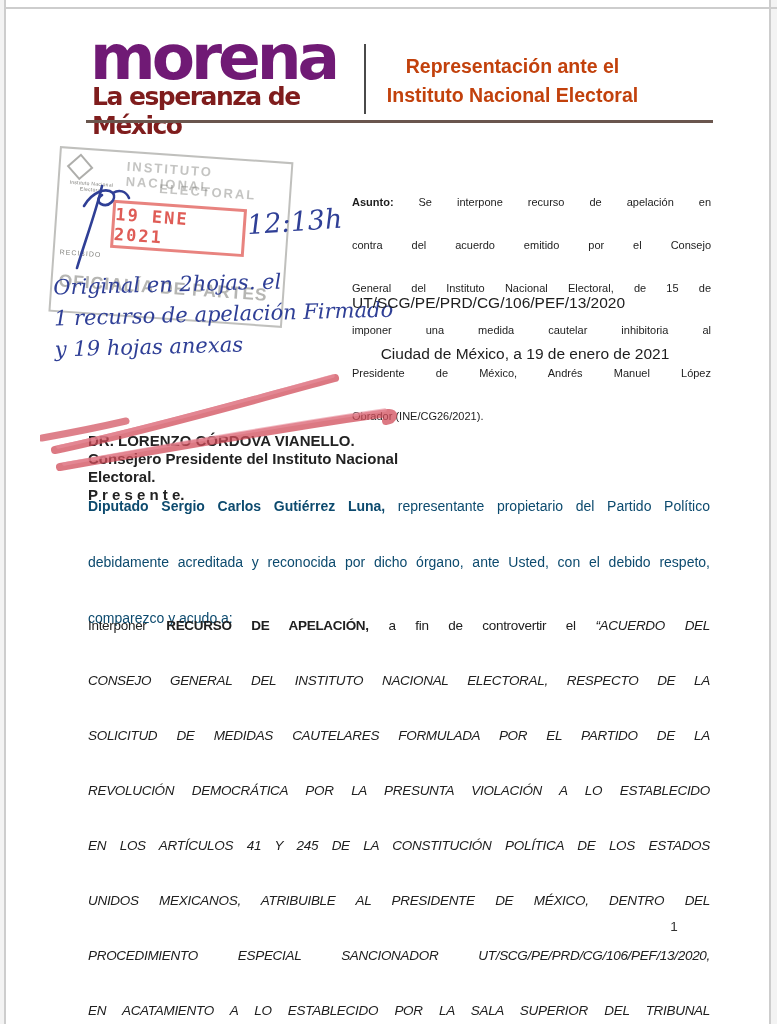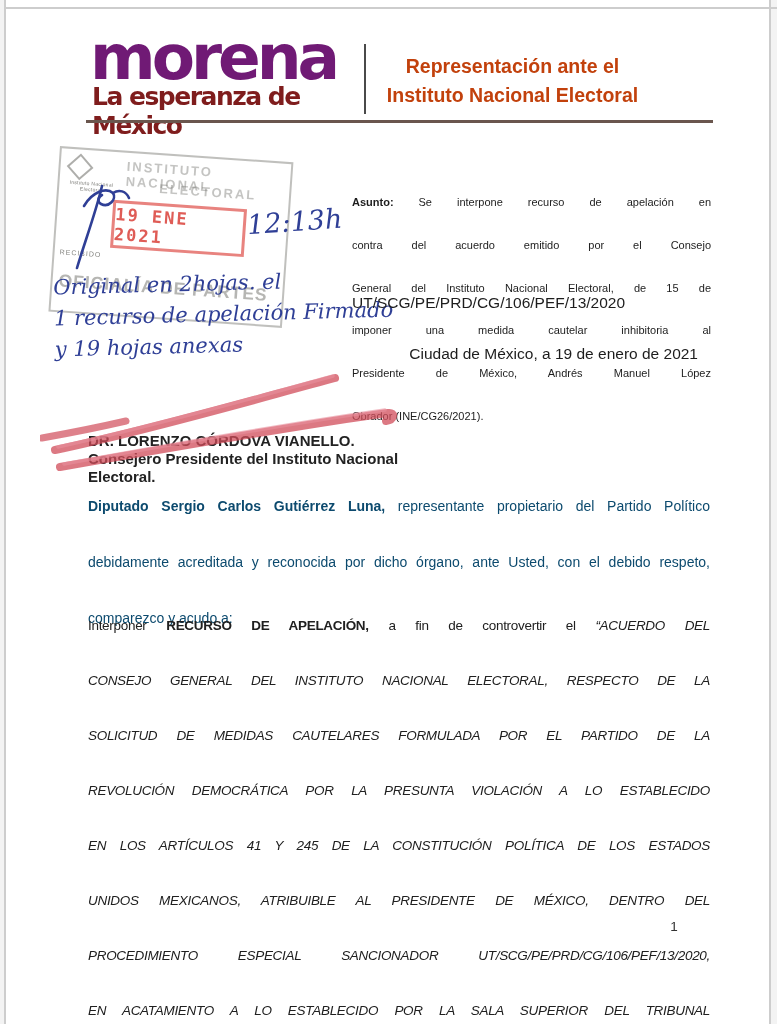--- a/index.html
+++ b/index.html
@@ -54,21 +54,21 @@
   .hand{font-family:"DejaVu Serif",serif;font-style:italic;color:#2f3f96;}
   .hw-time{position:absolute;left:247px;top:206px;font-size:27px;transform:rotate(-4deg);}
   .hw-notes{position:absolute;left:54px;top:268px;transform:rotate(-1.5deg);font-size:21px;line-height:31px;white-space:nowrap;}
   .sig-svg{position:absolute;left:72px;top:182px;}
   
   .jline{text-align:justify;}
   .jline::after{content:"";display:inline-block;width:100%;}
   .subject{position:absolute;left:352px;top:152px;width:359px;font-size:11px;line-height:21.4px;margin-top:40px;}
   .expediente{position:absolute;left:352px;top:293px;width:359px;font-size:15.5px;line-height:20px;}
   .expediente .lbl{font-weight:bold;font-size:16px;}
-  .dateline{position:absolute;left:352px;top:345px;width:346px;text-align:right;font-size:15.5px;}
+  .dateline{position:absolute;left:352px;top:345px;width:346px;text-align:center;font-size:15.5px;}
   .addressee{position:absolute;left:88px;top:390px;width:360px;font-weight:bold;font-size:15px;line-height:18px;color:#222;margin-top:42px;}
   .strikes{position:absolute;left:40px;top:368px;}
   .para1{position:absolute;left:88px;top:492px;width:622px;font-size:14px;line-height:28px;color:#0c4a6e;}
   .para2{
     position:absolute;left:88px;top:612px;width:622px;
     font-size:13.5px;letter-spacing:-0.3px;line-height:27.5px;color:#202020;
   }
   .it{font-style:italic;}
   .b{font-weight:bold;}
   .pagenum{position:absolute;left:663px;top:919px;width:22px;text-align:center;font-size:13.5px;color:#333;}
@@ -129,20 +129,21 @@
 <div class="expediente">
   <div>UT/SCG/PE/PRD/CG/106/PEF/13/2020</div>
 </div>
 
 <div class="dateline">Ciudad de México, a 19 de enero de 2021</div>
 
 <div class="addressee">
   <div>DR. LORENZO CÓRDOVA VIANELLO.</div>
   <div>Consejero Presidente del Instituto Nacional</div>
   <div>Electoral.</div>
+  <div>P r e s e n t e.</div>
 </div>
 
 <svg class="strikes" width="420" height="115" viewBox="0 0 420 115">
   <g fill="none" stroke-linecap="round">
     <path d="M 15,82 C 110,62 220,30 295,10" stroke="#d04c5a" stroke-width="8" opacity="0.75"></path>
     <path d="M 18,79 C 115,58 225,27 293,8" stroke="#e8909c" stroke-width="3.5" opacity="0.6"></path>
     <path d="M 20,99 C 140,78 280,54 348,45 C 356,44 354,52 346,53" stroke="#d04c5a" stroke-width="8" opacity="0.75"></path>
     <path d="M 24,96 C 145,74 282,51 345,42" stroke="#e8909c" stroke-width="3.5" opacity="0.6"></path>
     <path d="M 2,70 C 30,65 60,59 86,53" stroke="#d04c5a" stroke-width="7" opacity="0.7"></path>
   </g>

